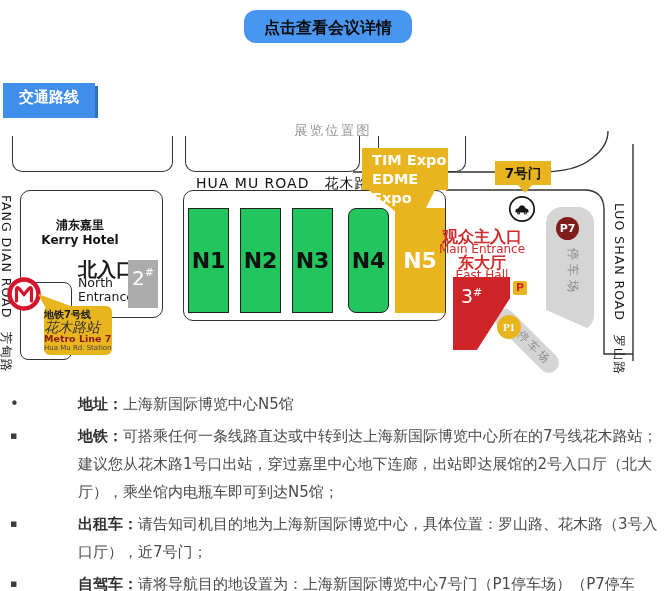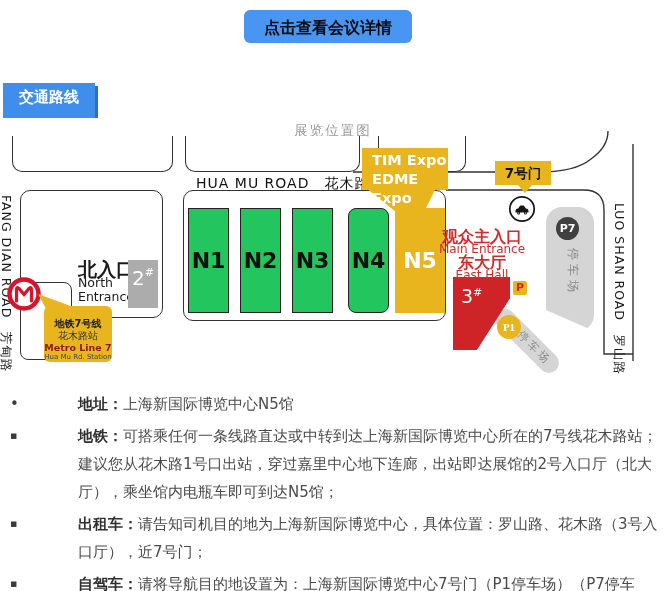--- a/index.html
+++ b/index.html
@@ -1,20 +1,20 @@
 <!DOCTYPE html>
 <html><head>
 <meta charset="utf-8">
 <style>
   html,body{margin:0;padding:0;background:#fff;}
   body{font-family:"DejaVu Sans","Liberation Sans",sans-serif;}
   .page{position:relative;width:666px;height:591px;background:#fff;overflow:hidden;}
 
   .detail-btn{position:absolute;left:244px;top:10px;width:168px;height:33px;
-    background:#4896F2;border:none;border-radius:6px;color:#0b0b0b;font-weight:bold;
+    background:#4896F2;border:none;border-radius:12px;color:#0b0b0b;font-weight:bold;
     font-size:16px;line-height:33px;text-align:center;cursor:pointer;
     font-family:"DejaVu Sans","Liberation Sans",sans-serif;}
   .section-badge{position:absolute;left:3px;top:83px;width:92px;height:37px;
     background:#3F8EEC;color:#fff;font-weight:bold;font-size:15px;line-height:28px;
     text-align:center;box-shadow:3px 3px 0 #2f6fbe;}
 
   .map{position:absolute;left:0;top:118px;width:666px;height:270px;background:#fff;}
   .map *{box-sizing:border-box;}
   .map-title{position:absolute;left:0;top:4px;width:666px;text-align:center;
     color:#999;font-size:13.5px;letter-spacing:2px;}
@@ -47,24 +47,24 @@
     color:#111;font-size:12px;line-height:15px;font-weight:bold;z-index:2;}
   .north-text{position:absolute;left:78px;top:144px;color:#1a1a1a;font-size:12.5px;
     line-height:14px;z-index:2;}
   .north-text .b{font-weight:bold;font-size:19px;}
   .gate2{position:absolute;left:128px;top:142px;width:30px;height:48px;background:#ACACAC;
     color:#fff;z-index:2;display:flex;align-items:flex-start;justify-content:center;
     font-size:20px;padding-top:6px;}
   .gate2 sup,.hall3 sup{font-size:11px;}
 
   .metro-logo{position:absolute;left:6px;top:158px;width:36px;height:36px;z-index:5;}
-  .metro-callout{position:absolute;left:44px;top:188px;width:68px;height:56px;
-    background:#E9B51F;border-radius:6px;z-index:7;text-align:center;padding-top:12px;}
+  .metro-callout{position:absolute;left:44px;top:188px;width:68px;height:49px;
+    background:#E9B51F;border-radius:6px;z-index:7;text-align:left;padding-top:3px;}
   .metro-callout .l1{font-size:10px;font-weight:bold;color:#1c1c1c;line-height:12px;}
-  .metro-callout .l2{font-size:10px;color:#333;line-height:12px;}
+  .metro-callout .l2{font-size:14px;color:#333;line-height:12px;font-style:italic;}
   .metro-callout .l3{font-size:9.5px;font-weight:bold;color:#8b1a1a;line-height:11px;}
   .metro-callout .l4{font-size:7px;color:#444;line-height:9px;}
   .ptr{position:absolute;z-index:6;pointer-events:none;}
 
   .expo-callout{position:absolute;left:362px;top:30px;width:86px;height:42px;
     background:#E9B51F;z-index:7;color:#fff;font-weight:bold;font-size:14.5px;
     line-height:19px;padding:3px 0 0 10px;}
   .gate7{position:absolute;left:495px;top:43px;width:56px;height:24px;background:#E9B51F;
     color:#111;font-weight:bold;font-size:13.5px;line-height:24px;text-align:center;z-index:5;}
 
@@ -81,21 +81,21 @@
     color:#CE2428;font-weight:bold;font-size:11px;line-height:14px;text-align:center;
     border-radius:2px;z-index:4;}
   .p1-band{position:absolute;left:486px;top:213px;width:82px;height:20px;background:#D5D5D5;
     border-radius:10px;transform:rotate(45deg);z-index:2;color:#8a8a8a;font-size:11px;
     line-height:20px;letter-spacing:3px;padding-left:30px;}
   .p1-circle{position:absolute;left:497px;top:197px;width:24px;height:24px;background:#E9B51F;
     border-radius:50%;color:#fff;font-weight:bold;font-size:11px;line-height:24px;
     text-align:center;z-index:4;font-family:Liberation Serif, serif;}
   .p7-band{position:absolute;left:546px;top:89px;width:48px;height:124px;background:#D5D5D5;
     border-radius:16px;clip-path:polygon(0 0,100% 0,100% 100%,0 83%);z-index:2;}
-  .p7-circle{position:absolute;left:556px;top:99px;width:23px;height:23px;background:#404040;
+  .p7-circle{position:absolute;left:556px;top:99px;width:23px;height:23px;background:#7f1d1d;
     border-radius:50%;color:#fff;font-weight:bold;font-size:11px;line-height:23px;
     text-align:center;z-index:4;}
   .p7-text{position:absolute;left:581px;top:130px;transform-origin:0 0;transform:rotate(90deg);
     white-space:nowrap;color:#8a8a8a;font-size:12px;letter-spacing:4px;z-index:3;}
 
   .info{position:absolute;left:10px;top:390px;width:648px;font-size:15px;color:#4a4a4a;}
   .info-item{display:flex;margin-bottom:4px;line-height:28px;}
   .bullet{width:20px;flex:0 0 20px;color:#3c3c3c;font-size:11px;text-align:left;}
   .bullet.round{font-size:15px;}
   .info-item .label{font-weight:bold;color:#2f2f2f;}
@@ -124,20 +124,24 @@
     <div class="blk blk-c"></div>
 
     <div class="road-label-h">HUA MU ROAD　花木路</div>
     <div class="vtext fang">FANG DIAN ROAD　芳甸路</div>
     <div class="vtext luo">LUO SHAN ROAD　罗山路</div>
 
     <div class="outline venue"></div>
     <div class="outline kerry-block"></div>
     <div class="outline corridor"></div>
 
+    <div class="kerry-text">
+      <div>浦东嘉里</div>
+      <div>Kerry Hotel</div>
+    </div>
 
     <div class="north-text">
       <div class="b">北入口</div>
       <div>North</div>
       <div>Entrance</div>
     </div>
 
     <div class="gate2">
       <span>2</span>
         <sup>#</sup>

